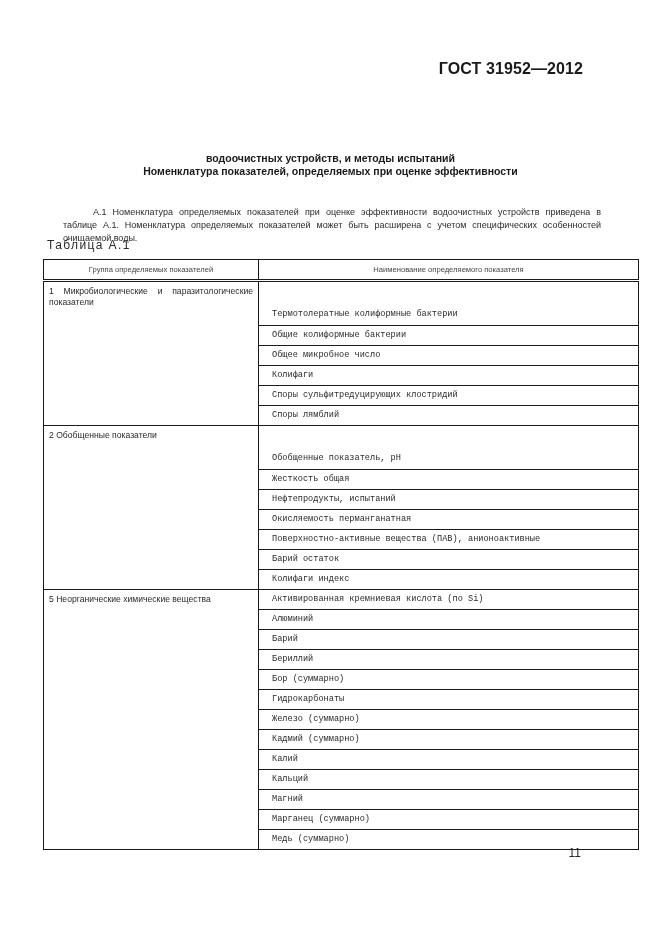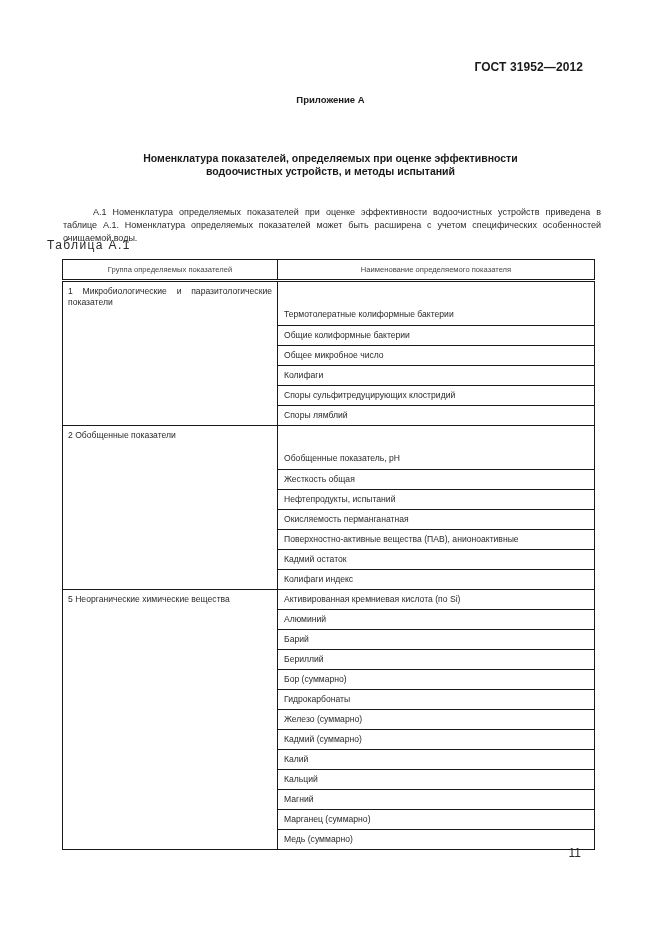--- a/index.html
+++ b/index.html
@@ -2,71 +2,70 @@
 <html><head>
 <meta charset="utf-8">
 <style>
   html, body { margin: 0; padding: 0; background: #ffffff; }
   body {
     width: 661px; height: 936px; position: relative; overflow: hidden;
     font-family: "Liberation Sans", sans-serif; color: #1a1a1a;
   }
   .std-code {
     position: absolute; top: 60px; right: 78px;
-    font-size: 12px; font-weight: bold; letter-spacing: 0.1px;
+    font-size: 16px; font-weight: bold; letter-spacing: 0.1px;
   }
   .appendix {
     position: absolute; top: 94px; left: 0; width: 661px; text-align: center;
     font-size: 9.5px; font-weight: bold; line-height: 12px;
   }
   .doc-title {
     position: absolute; top: 152px; left: 0; width: 661px; text-align: center;
     font-size: 10.5px; font-weight: bold; line-height: 13px;
   }
   .intro {
     position: absolute; top: 190px; left: 47px; width: 538px;
     font-size: 9px; line-height: 13px; text-align: justify; text-indent: 30px;
     color: #2a2a2a;
   }
   .table-caption {
     position: absolute; top: 238px; left: 47px;
     font-size: 12px; letter-spacing: 1.4px; color: #2a2a2a;
   }
   .tbl {
-    position: absolute; top: 259px; left: 62px; width: 533px;
+    position: absolute; top: 259px; left: 43px; width: 596px;
     border-collapse: collapse; font-size: 8.6px; color: #2a2a2a;
   }
   .tbl th, .tbl td {
     border: 1px solid #1a1a1a; padding: 0; vertical-align: top;
   }
   .tbl th {
     font-weight: normal; font-size: 7.6px; height: 19px; vertical-align: middle;
     text-align: center; color: #444;
   }
   .tbl thead tr { border-bottom: 3px double #1a1a1a; }
   .col-group { width: 204px; }
   .group-cell { padding: 4px 5px 0 5px !important; line-height: 11px; text-align: justify; }
-  .ind-cell { padding: 0 6px !important; height: 19px; line-height: 19px; }
+  .ind-cell { padding: 0 13px !important; height: 19px; line-height: 19px; font-family: Liberation Mono, monospace; }
   .ind-cell.first-tall { height: 39px; line-height: 13px; vertical-align: bottom; padding-bottom: 4px !important; }
   .page-num {
     position: absolute; top: 846px; right: 80px; font-size: 12px; color: #2a2a2a;
   }
 </style>
 </head>
 <body>
 
 <div class="std-code">ГОСТ 31952—2012</div>
 
 <div class="appendix">
-  <div>Приложение А</div>
 </div>
 
 <div class="doc-title">
+  <div>водоочистных устройств, и методы испытаний</div>
   <div>Номенклатура показателей, определяемых при оценке эффективности</div>
-  <div>водоочистных устройств, и методы испытаний</div>
 </div>
 
 <p class="intro" style="margin:16px">А.1 Номенклатура определяемых показателей при оценке эффективности водоочистных устройств приведена в таблице А.1. Номенклатура определяемых показателей может быть расширена с учетом специфических особенностей очищаемой воды.</p>
 
 <div class="table-caption">Таблица А.1</div>
 
 <table class="tbl">
   <thead>
     <tr>
       <th class="col-group">Группа определяемых показателей</th>
@@ -103,21 +102,21 @@
       <tr>
         <td class="ind-cell">Нефтепродукты, испытаний</td>
       </tr>
       <tr>
         <td class="ind-cell">Окисляемость перманганатная</td>
       </tr>
       <tr>
         <td class="ind-cell">Поверхностно-активные вещества (ПАВ), анионоактивные</td>
       </tr>
       <tr>
-        <td class="ind-cell">Кадмий остаток</td>
+        <td class="ind-cell">Барий остаток</td>
       </tr>
       <tr>
         <td class="ind-cell">Колифаги индекс</td>
       </tr>
       <tr>
         <td class="group-cell col-group" rowspan="13">5 Неорганические химические вещества</td>
         <td class="ind-cell">Активированная кремниевая кислота (по Si)</td>
       </tr>
       <tr>
         <td class="ind-cell">Алюминий</td>

